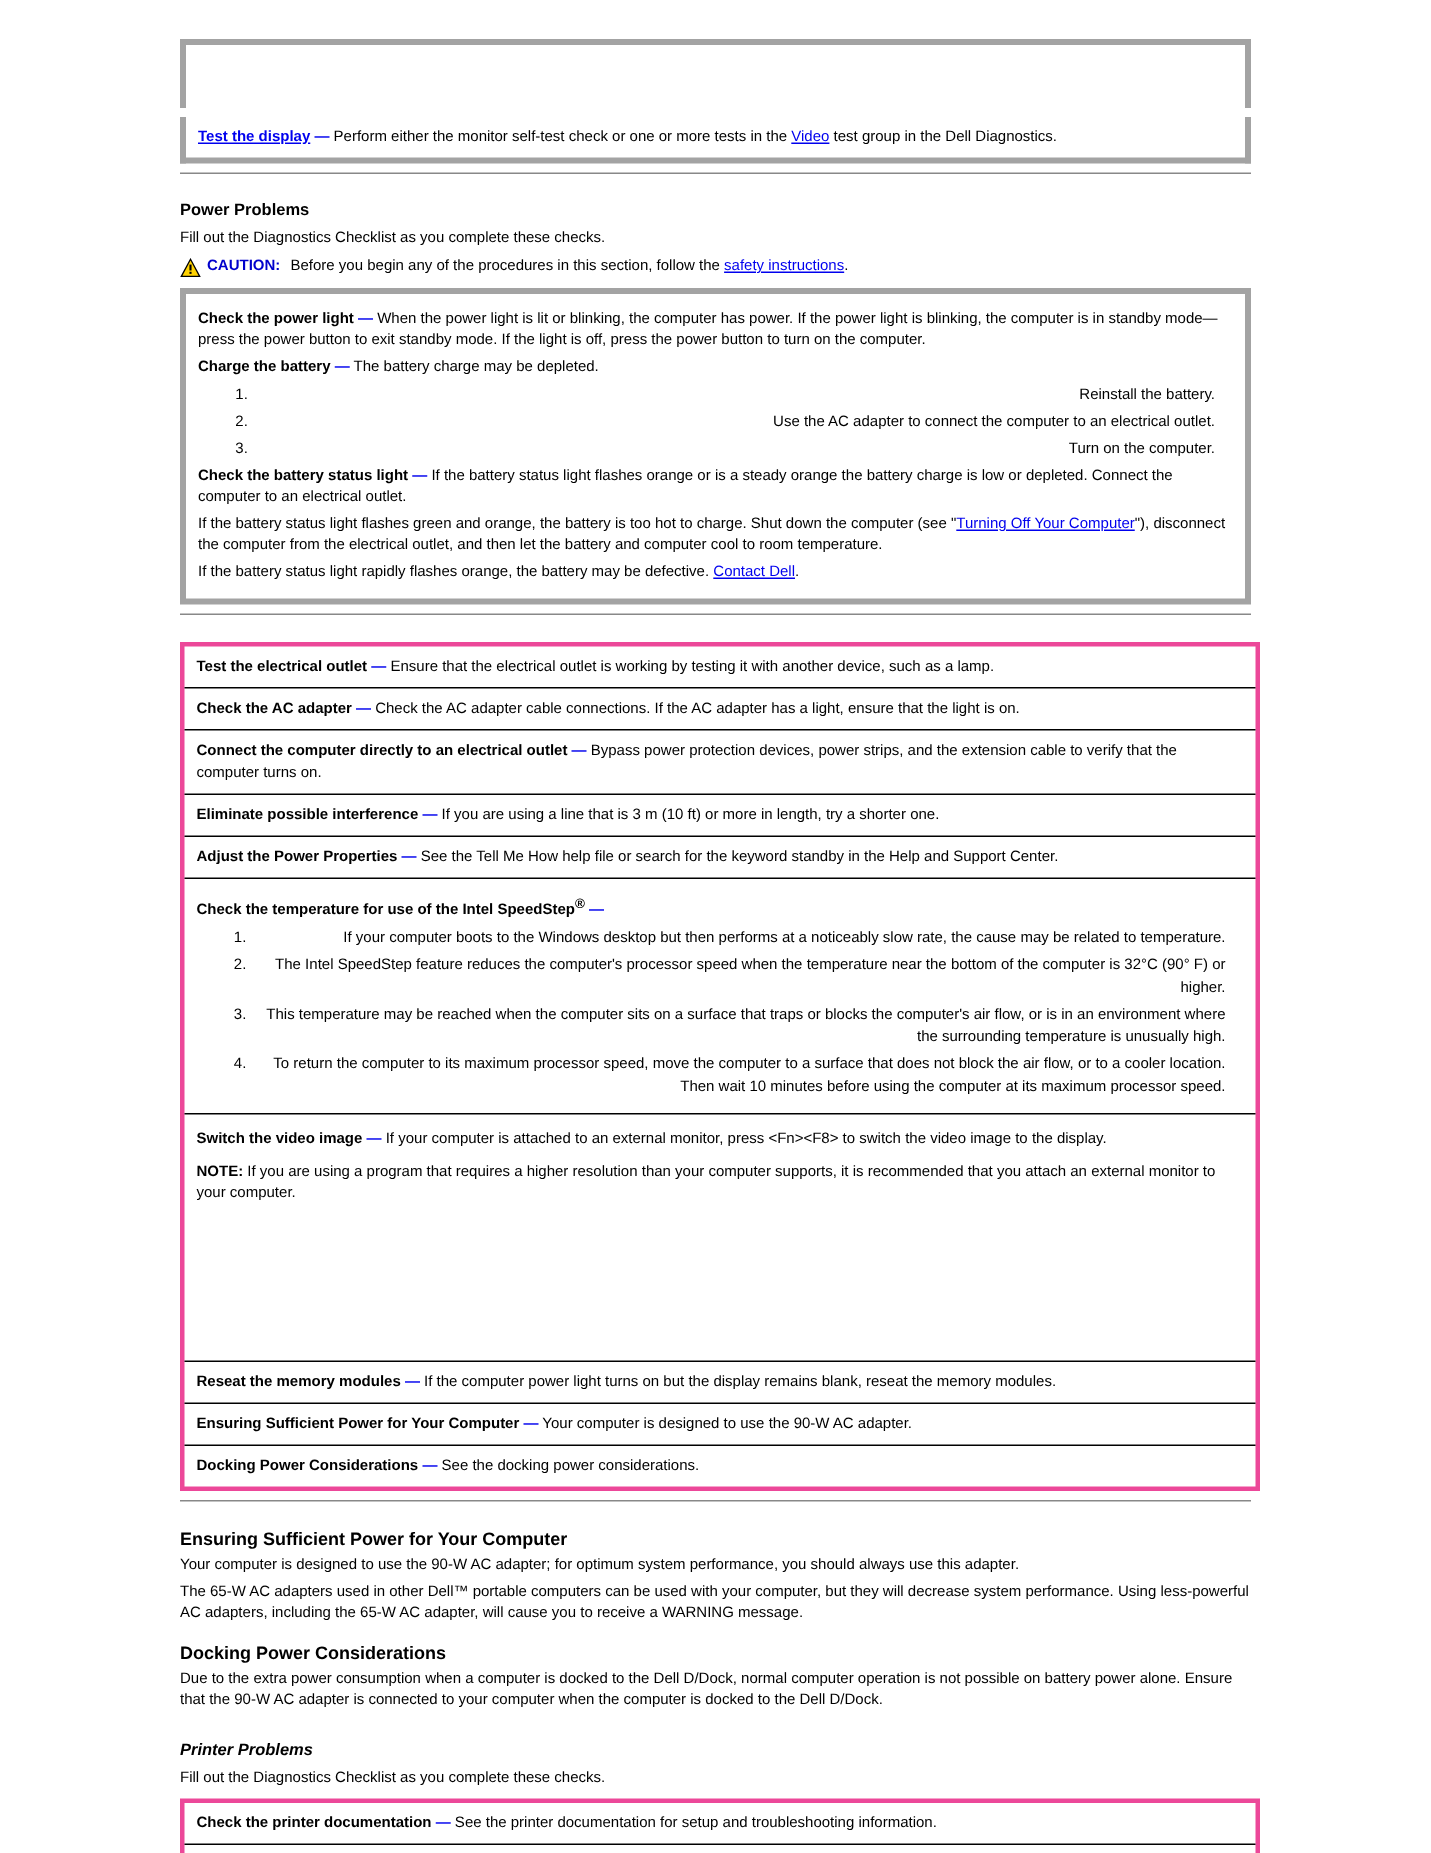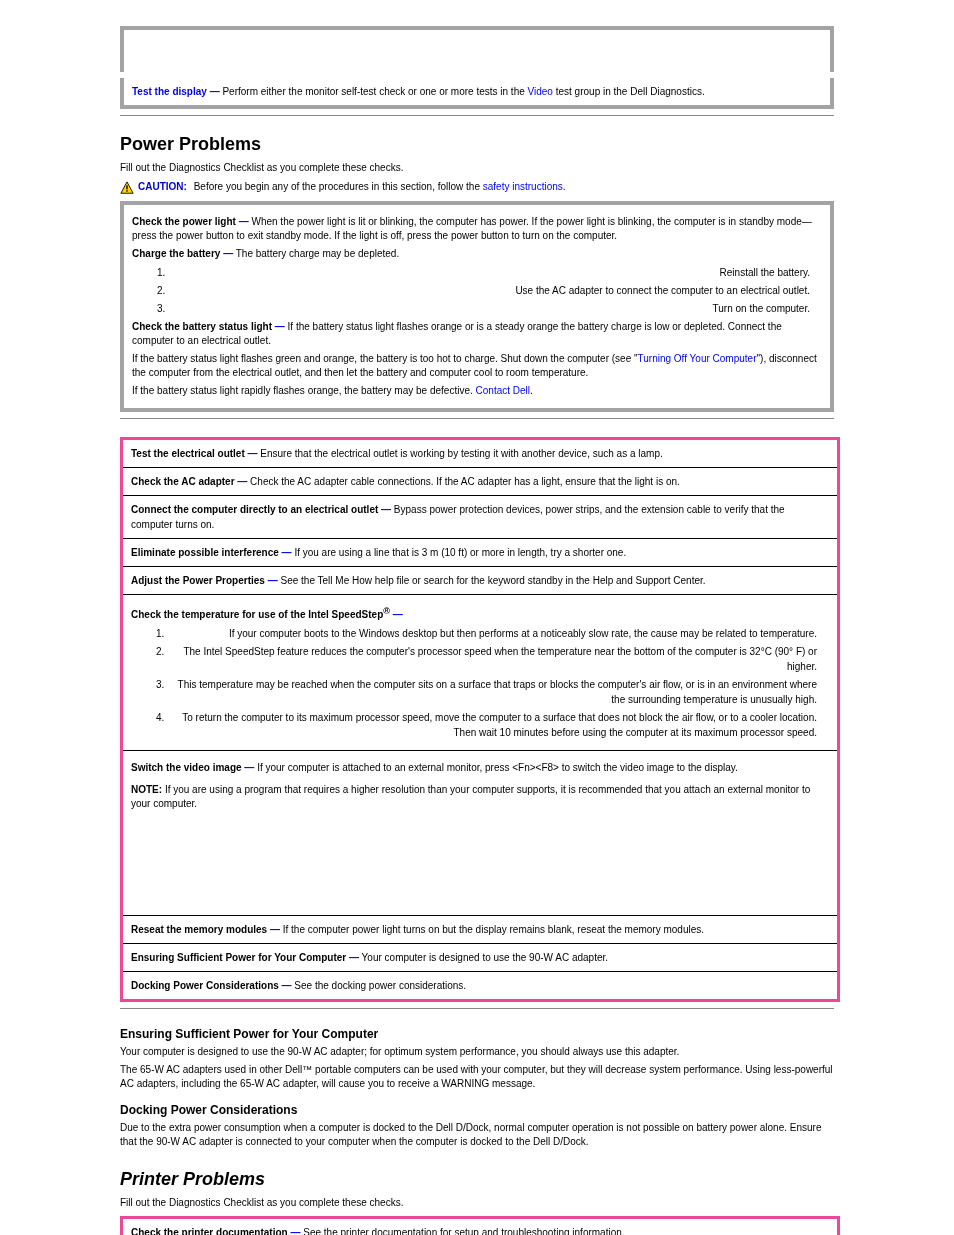--- a/index.html
+++ b/index.html
@@ -13,35 +13,36 @@
   .page {
     width: 954px;
     margin: 0 auto;
     padding: 20px 0;
   }
   .content {
     margin-left: 120px;
     margin-right: 120px;
   }
   h2 {
-    font-size: 18px;
+    font-size: 11px;
     font-weight: bold;
     margin: 18px 0 6px 0;
   }
   h3 {
     font-size: 12px;
     font-weight: bold;
     margin: 12px 0 4px 0;
   }
   p {
     margin: 4px 0;
     line-height: 1.4;
   }
   .link {
     color: #0000EE;
+    text-decoration: underline;
     cursor: pointer;
   }
   .dash {
     color: #0000EE;
     font-weight: bold;
   }
   .caution-row {
     display: flex;
     align-items: flex-start;
     margin: 6px 0;

